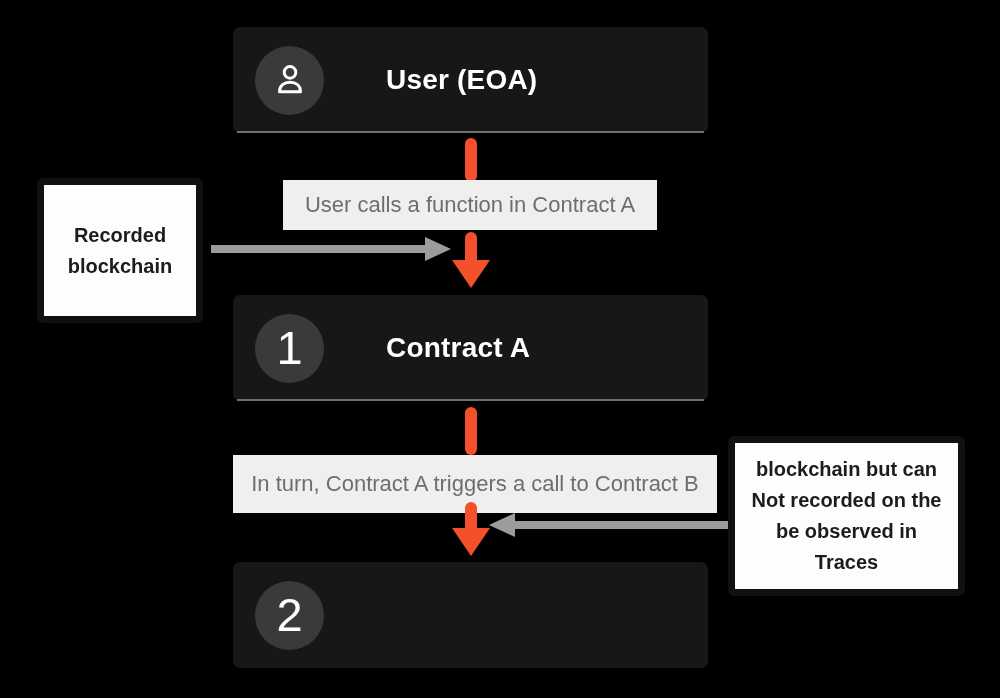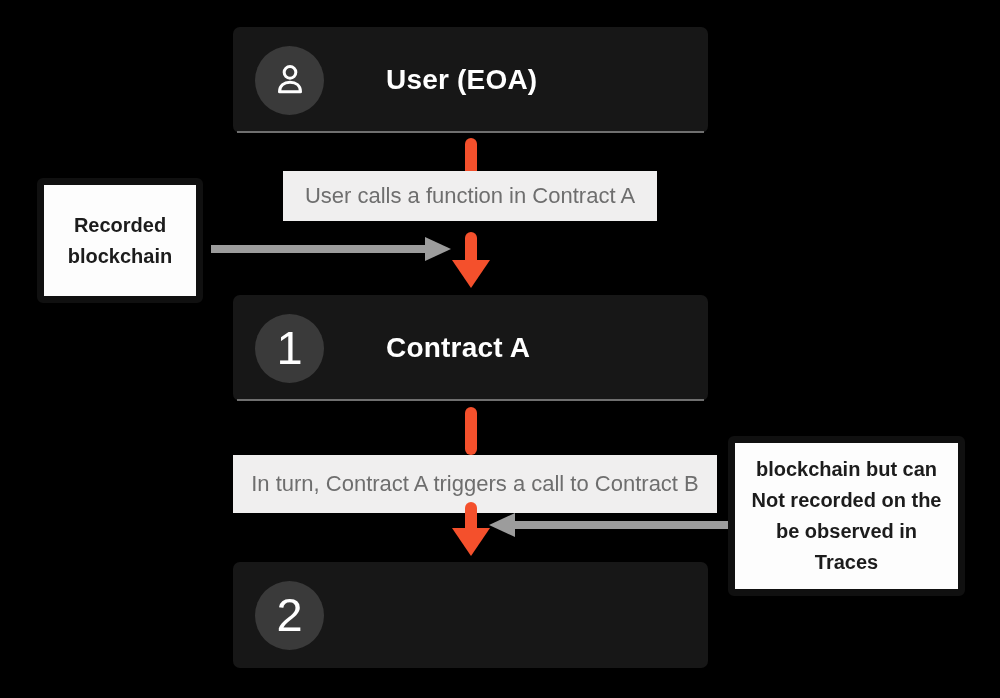--- a/index.html
+++ b/index.html
@@ -61,21 +61,21 @@
   .edge-label {
     position: absolute;
     background: #f0efef;
     color: #6e6e6e;
     font-size: 22px;
     display: flex;
     align-items: center;
     justify-content: center;
     white-space: nowrap;
   }
-  .edge-label-1 { left: 283px; top: 171px; width: 374px; height: 50px; }
+  .edge-label-1 { left: 283px; top: 180px; width: 374px; height: 50px; }
   .edge-label-2 { left: 233px; top: 455px; width: 484px; height: 58px; }
   
   .red-shaft {
     position: absolute;
     left: 465px;
     width: 12px;
     border-radius: 6px;
     background: var(--red, #f4502c);
   }
   .rs-1a { top: 138px; height: 44px; }
@@ -117,21 +117,21 @@
     box-sizing: border-box;
     display: flex;
     flex-direction: column;
     justify-content: center;
     text-align: center;
     color: #1c1c1c;
     font-weight: 700;
     font-size: 20px;
     line-height: 1.55;
   }
-  .callout-left  { left: 37px;  top: 178px; width: 166px; height: 125px; }
+  .callout-left  { left: 37px;  top: 178px; width: 166px; height: 145px; }
   .callout-right { left: 728px; top: 436px; width: 237px; height: 160px; }
   .icon-wrap { display: flex; align-items: center; justify-content: center; }
 </style>
 </head>
 <body>
 
 <div id="canvas" style="--bg: #000000; --red: #f4502c; --gray: #9c9c9c;">
 
   <div class="node node-user">
     <div class="badge icon-wrap">

